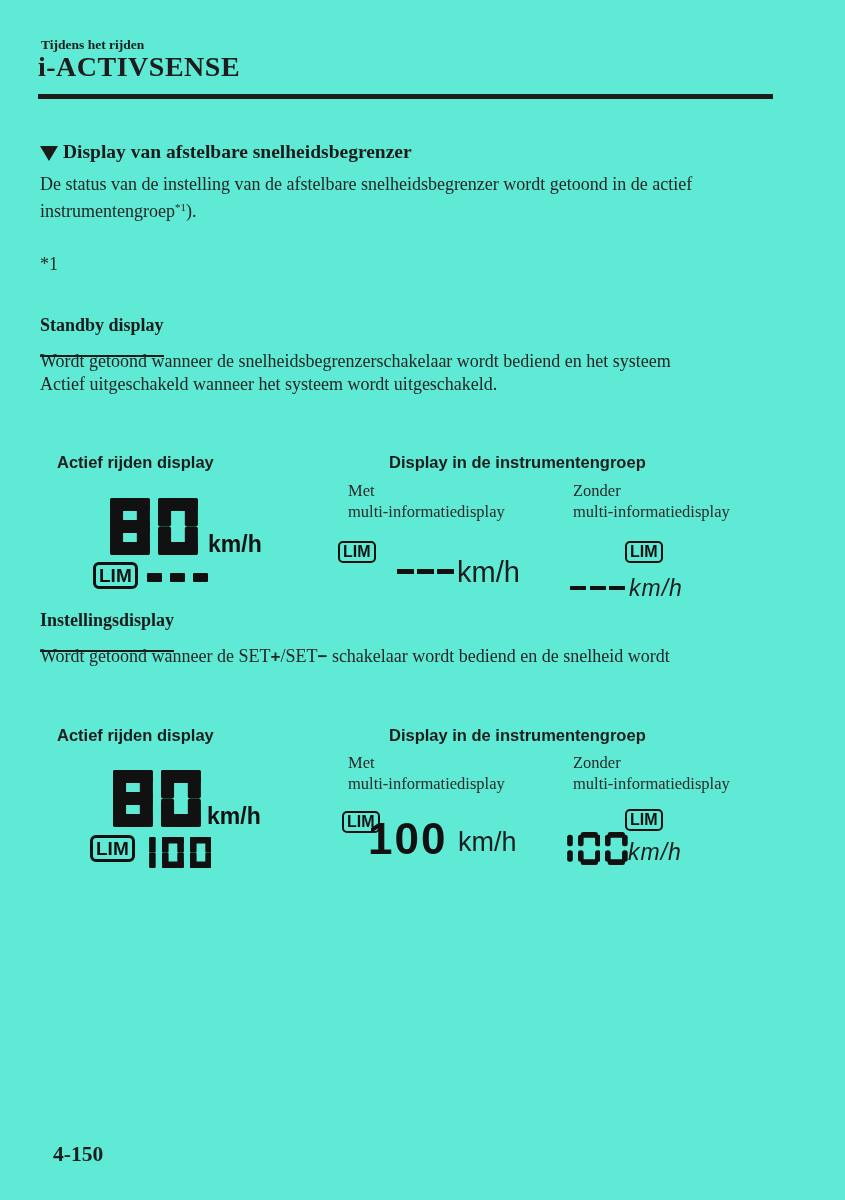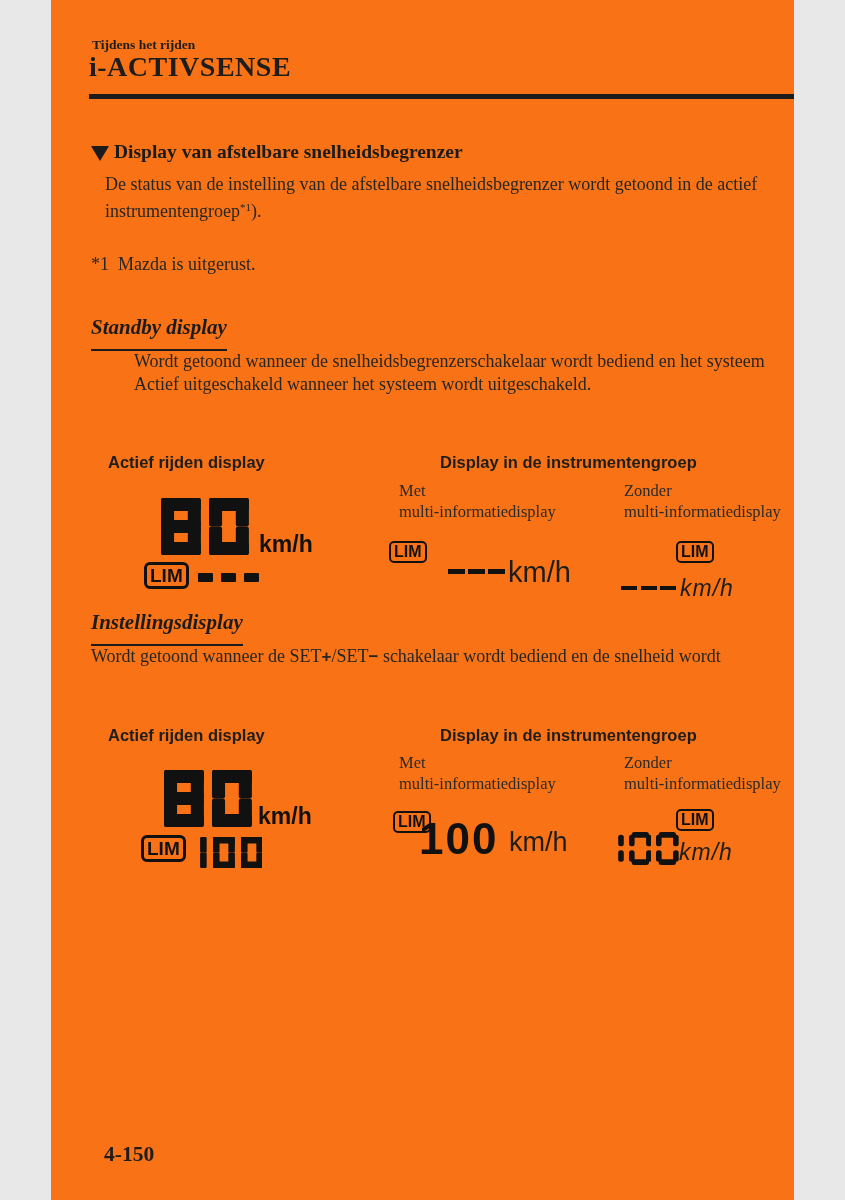--- a/index.html
+++ b/index.html
@@ -1,31 +1,31 @@
 <!DOCTYPE html>
 <html><head>
 <meta charset="utf-8">
 <style>
   html,body{margin:0;padding:0;background:#e8e8e8;}
-  .page{position:relative;width:743px;height:1200px;background:#f97316;margin:0 auto;overflow:hidden;
+  .page{position:relative;width:845px;height:1200px;background:#5eead4;margin:0 auto;overflow:hidden;
         font-family:"Liberation Serif",serif;color:#222;}
   .abs{position:absolute;}
   
   .eyebrow{font-size:13.5px;font-weight:bold;color:#1d1d1d;}
   .doc-title{font-size:28px;font-weight:bold;letter-spacing:0.5px;color:#1d1d1d;}
   .rule{background:#1c1c1c;height:5px;width:735px;}
   
   .sec-head{font-size:19.5px;font-weight:bold;color:#1b1b1b;display:flex;align-items:center;gap:5px;}
   .tri{width:0;height:0;border-left:9px solid transparent;border-right:9px solid transparent;
        border-top:15px solid #1b1b1b;display:inline-block;margin-top:2px;}
   
   .body-line{font-size:18px;line-height:23px;color:#262626;white-space:nowrap;}
   .sup{font-size:11px;vertical-align:6px;}
-  .sub-head{font-size:21px;font-weight:bold;color:#1b1b1b;display:inline-block;
-            border-bottom:2.5px solid #1b1b1b;padding-bottom:9px;font-style:italic;}
+  .sub-head{font-size:18px;font-weight:bold;color:#1b1b1b;display:inline-block;
+            border-bottom:2.5px solid #1b1b1b;padding-bottom:19px;}
   .setop{font-family:"Liberation Sans",sans-serif;font-weight:bold;font-size:17px;}
   
   .fig-title{font-family:"Liberation Sans",sans-serif;font-weight:bold;font-size:16.5px;color:#1d1d1d;white-space:nowrap;}
   .col-label{font-size:16.5px;line-height:21px;color:#2a2a2a;white-space:nowrap;}
   
   .lim{font-family:"Liberation Sans",sans-serif;font-weight:bold;color:#111;
        border:3px solid #111;border-radius:6px;display:inline-block;line-height:1;}
   .lim-big{font-size:19px;padding:1px 3px;}
   .lim-small{font-size:16px;padding:1px 3px;border-width:2.5px;border-radius:5px;}
   
@@ -61,34 +61,33 @@
 
   <div class="abs eyebrow" style="left:41px;top:37px;">Tijdens het rijden</div>
   <div class="abs doc-title" style="left:38px;top:51px;">i-ACTIVSENSE</div>
   <div class="abs rule" style="left:38px;top:94px;"></div>
 
   <div class="abs sec-head" style="left:40px;top:141px;">
     <span class="tri"></span>
     <span>Display van afstelbare snelheidsbegrenzer</span>
   </div>
 
-  <div class="abs" style="left:40px;top:173px;margin-left:14px;">
+  <div class="abs" style="left:40px;top:173px;">
     <div class="body-line">De status van de instelling van de afstelbare snelheidsbegrenzer wordt getoond in de actief</div>
     <div class="body-line"><span>instrumentengroep</span><sup class="sup">*1</sup><span>).</span></div>
   </div>
 
   <div class="abs body-line" style="left:40px;top:253px;">*1</div>
   <div class="abs" style="left:67px;top:253px;">
-    <div class="body-line">Mazda is uitgerust.</div>
   </div>
 
   <div class="abs" style="left:40px;top:315px;">
     <span class="sub-head">Standby display</span>
   </div>
-  <div class="abs" style="left:40px;top:350px;margin-left:43px;">
+  <div class="abs" style="left:40px;top:350px;">
     <div class="body-line">Wordt getoond wanneer de snelheidsbegrenzerschakelaar wordt bediend en het systeem</div>
     <div class="body-line">Actief uitgeschakeld wanneer het systeem wordt uitgeschakeld.</div>
   </div>
 
   <div class="abs fig-title" style="left:57px;top:453px;">Actief rijden display</div>
   <div class="abs fig-title" style="left:389px;top:453px;">Display in de instrumentengroep</div>
 
   <div class="abs col-label" style="left:348px;top:480px;">
     <div>Met</div>
     <div>multi-informatiedisplay</div>

